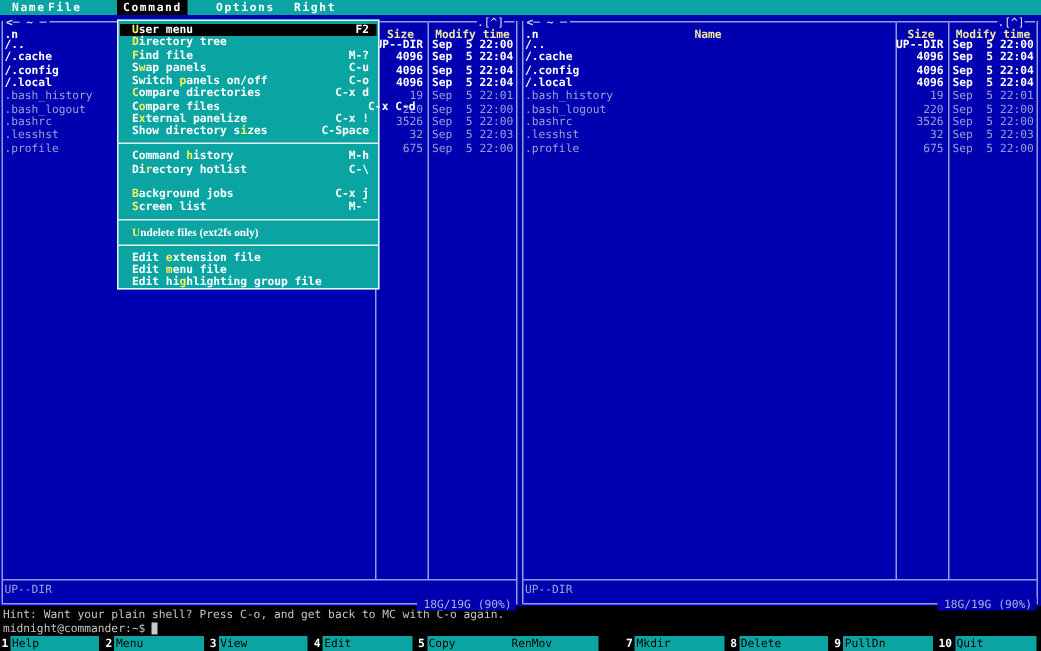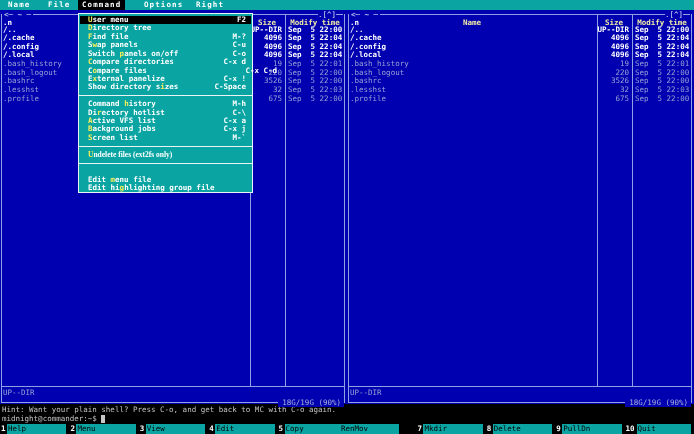--- a/index.html
+++ b/index.html
@@ -50,21 +50,21 @@
     font-weight:bold;white-space:pre;}
   .flabel{position:absolute;top:0;height:10px;line-height:10px;font-size:7.5px;color:#000;
     background:var(--teal);white-space:pre;padding-left:1px;}
 </style>
 </head>
 <body>
 
 <div id="screen">
   <div id="menubar">
       <span class="mb-item" style="left: 4px;">Name</span>
-      <span class="mb-item" style="left: 44px;">File</span>
+      <span class="mb-item" style="left: 28px;">File</span>
       <span class="mb-item mb-sel" style="left: 78px;">Command</span>
       <span class="mb-item" style="left: 140px;">Options</span>
       <span class="mb-item" style="left: 192px;">Right</span>
     </div>
   <div class="panel" id="panel-left" style="left:0">
       <div class="frame" style="left: 2px; top: 4px; width: 341px; height: 1px;"></div>
       <div class="frame" style="left: 1px; top: 4px; width: 1px; height: 389px;"></div>
       <div class="frame" style="left: 344px; top: 4px; width: 1px; height: 389px;"></div>
       <div class="frame" style="left: 2px; top: 392px; width: 341px; height: 1px;"></div>
       <div class="frame" style="left: 250px; top: 5px; width: 1px; height: 371px;"></div>
@@ -192,26 +192,26 @@
       <div class="mrow" style="top: 18.84px;"><span class="mlabel"><span></span><span class="mhot">F</span><span>ind file</span></span><span class="mshort">M-?</span></div>
       <div class="mrow" style="top: 27.26px;"><span class="mlabel"><span>S</span><span class="mhot">w</span><span>ap panels</span></span><span class="mshort">C-u</span></div>
       <div class="mrow" style="top: 35.68px;"><span class="mlabel"><span>Switch </span><span class="mhot">p</span><span>anels on/off</span></span><span class="mshort">C-o</span></div>
       <div class="mrow" style="top: 44.1px;"><span class="mlabel"><span></span><span class="mhot">C</span><span>ompare directories</span></span><span class="mshort">C-x d</span></div>
       <div class="mrow" style="top: 52.52px; padding-left: 31px;"><span class="mlabel"><span>C</span><span class="mhot">o</span><span>mpare files</span></span><span class="mshort">C-x C-d</span></div>
       <div class="mrow" style="top: 69.36px;"><span class="mlabel"><span>Show directory s</span><span class="mhot">i</span><span>zes</span></span><span class="mshort">C-Space</span></div>
       <div class="mrow" style="top: 60.94px;"><span class="mlabel"><span>E</span><span class="mhot">x</span><span>ternal panelize</span></span><span class="mshort">C-x !</span></div>
       <div class="msep" style="top: 81.28px;"></div>
       <div class="mrow" style="top: 86.2px;"><span class="mlabel"><span>Command </span><span class="mhot">h</span><span>istory</span></span><span class="mshort">M-h</span></div>
       <div class="mrow" style="top: 94.62px;"><span class="mlabel"><span>Di</span><span class="mhot">r</span><span>ectory hotlist</span></span><span class="mshort">C-\</span></div>
-      <div class="mrow" style="top: 103.04px;"><span class="mlabel"><span></span><span class="mhot">A</span><span>ctive VFS list</span></span><span class="mshort">C-x a</span></div>
       <div class="mrow" style="top: 111.46px;"><span class="mlabel"><span></span><span class="mhot">B</span><span>ackground jobs</span></span><span class="mshort">C-x j</span></div>
       <div class="mrow" style="top: 119.88px;"><span class="mlabel"><span></span><span class="mhot">S</span><span>creen list</span></span><span class="mshort">M-`</span></div>
       <div class="msep" style="top: 131.8px;"></div>
       <div class="mrow" style="top: 136.72px; font-family: Liberation Serif, serif;"><span class="mlabel"><span></span><span class="mhot">U</span><span>ndelete files (ext2fs only)</span></span></div>
       <div class="msep" style="top: 148.64px;"></div>
+      <div class="mrow" style="top: 153.56px;"><span class="mlabel"><span>Edit </span><span class="mhot">e</span><span>xtension file</span></span></div>
       <div class="mrow" style="top: 161.98px;"><span class="mlabel"><span>Edit </span><span class="mhot">m</span><span>enu file</span></span></div>
       <div class="mrow" style="top: 170.4px;"><span class="mlabel"><span>Edit hi</span><span class="mhot">g</span><span>hlighting group file</span></span></div>
     </div>
   <div id="hint-line"><span>Hint: Want your plain shell? Press C-o, and get back to MC with C-o again.</span></div>
   <div id="prompt-line"><span>midnight@commander:~$</span><span id="cursor"></span></div>
   <div id="fkey-bar">
       <span class="fnum" style="left: 1px;">1</span>
       <span class="flabel" style="left: 7px; width: 58.4px;">Help</span>
       <span class="fnum" style="left: 70.4px;">2</span>
       <span class="flabel" style="left: 76.4px; width: 58.4px;">Menu</span>

